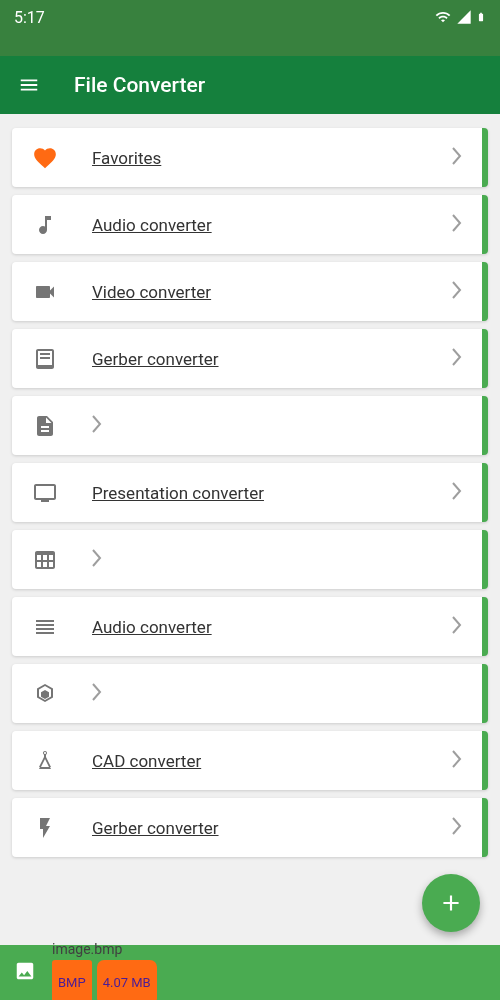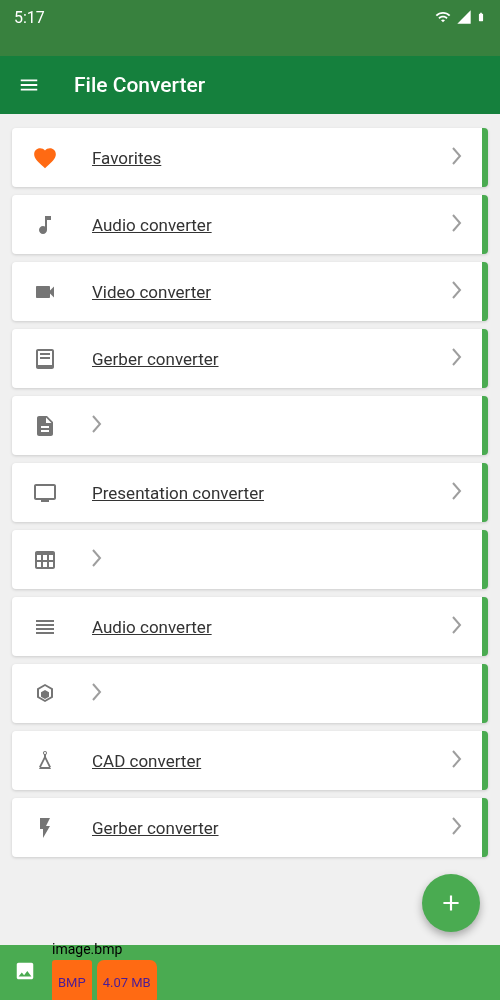--- a/index.html
+++ b/index.html
@@ -120,21 +120,21 @@
       fill: white;
       width: 22px;
       height: 22px;
     }
     .bottom-info {
       display: flex;
       flex-direction: column;
       justify-content: center;
     }
     .bottom-filename {
-      color: #000000;
+      color: #404040;
       font-size: 14px;
       margin-bottom: 3px;
     }
     .bottom-badges {
       display: flex;
       gap: 5px;
     }
     .badge {
       padding: 15px 6px;
       border-radius: 3px;

